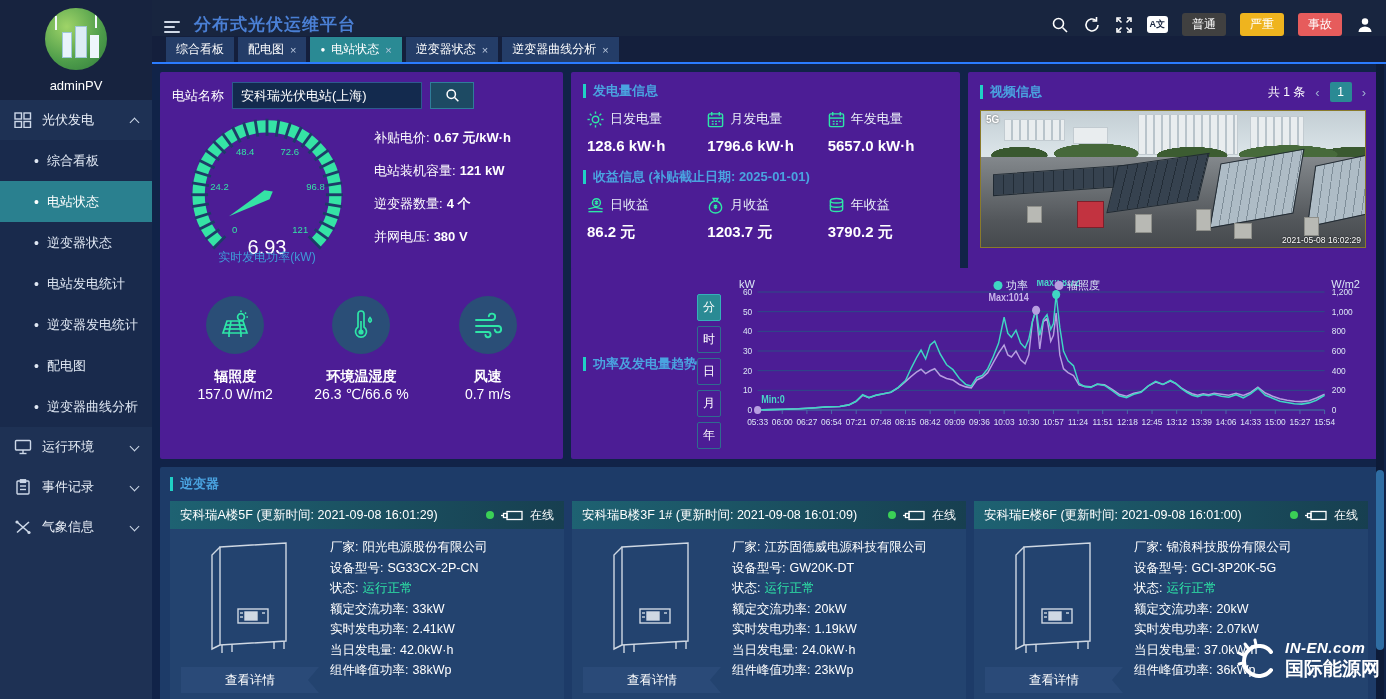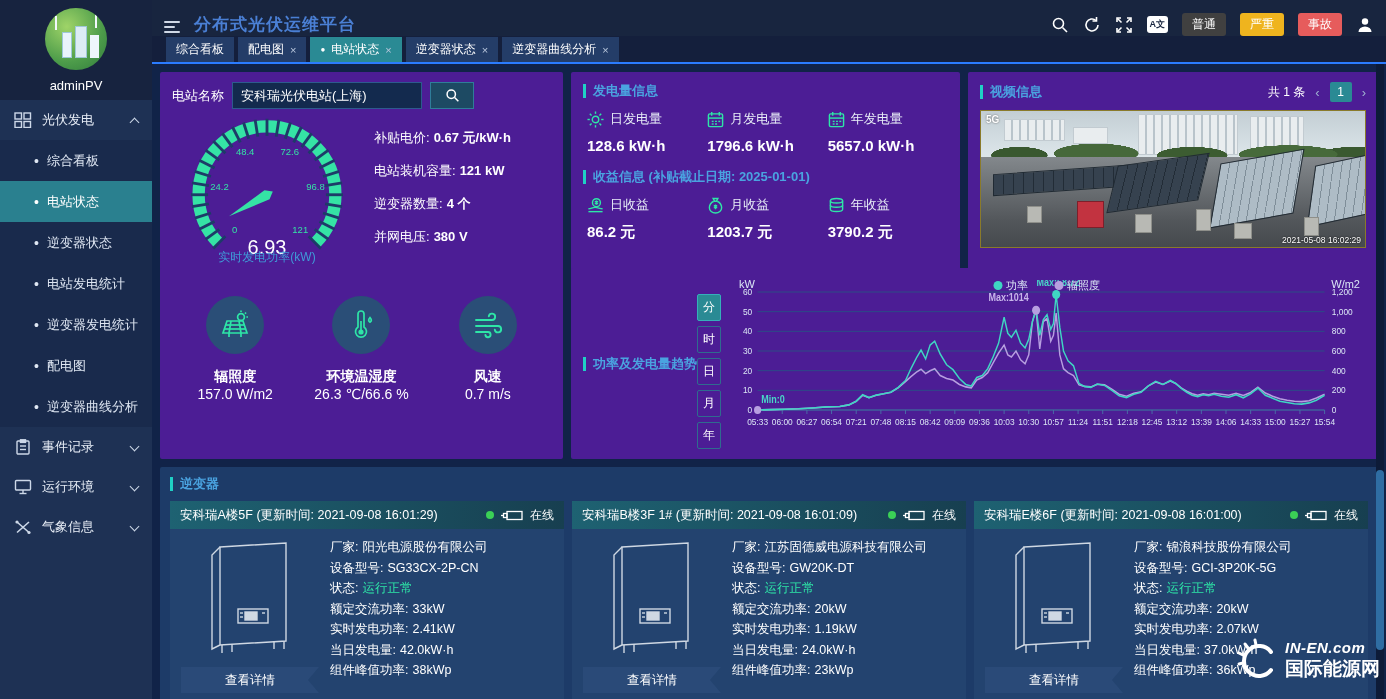--- a/index.html
+++ b/index.html
@@ -196,38 +196,38 @@
             <span>配电图</span>
           </div>
         <div class="submenu-item">
             <span class="dot">•</span>
             <span>逆变器曲线分析</span>
           </div>
       </div>
       <div class="menu-parent">
         <svg class="micon" viewBox="0 0 18 16">
             <g fill="none" stroke="#cdd8e8" stroke-width="1.4">
+              <rect x="1.5" y="1.5" width="15" height="9.5" rx="1"></rect>
+              <line x1="9" y1="11" x2="9" y2="14"></line>
+              <line x1="5.5" y1="14.5" x2="12.5" y2="14.5"></line>
+            </g>
+          </svg>
+        <span>运行环境</span>
+        <span class="chev down"></span>
+      </div>
+      <div class="menu-parent">
+        <svg class="micon" viewBox="0 0 18 16">
+            <g fill="none" stroke="#cdd8e8" stroke-width="1.4">
               <rect x="3" y="2" width="12" height="13" rx="1"></rect>
               <rect x="6.5" y="0.8" width="5" height="2.6" fill="#cdd8e8"></rect>
               <line x1="6" y1="7" x2="12" y2="7"></line>
               <line x1="6" y1="10.5" x2="12" y2="10.5"></line>
             </g>
           </svg>
         <span>事件记录</span>
-        <span class="chev down"></span>
-      </div>
-      <div class="menu-parent">
-        <svg class="micon" viewBox="0 0 18 16">
-            <g fill="none" stroke="#cdd8e8" stroke-width="1.4">
-              <rect x="1.5" y="1.5" width="15" height="9.5" rx="1"></rect>
-              <line x1="9" y1="11" x2="9" y2="14"></line>
-              <line x1="5.5" y1="14.5" x2="12.5" y2="14.5"></line>
-            </g>
-          </svg>
-        <span>运行环境</span>
         <span class="chev down"></span>
       </div>
       <div class="menu-parent">
         <svg class="micon" viewBox="0 0 18 16">
             <g fill="none" stroke="#cdd8e8" stroke-width="1.6">
               <line x1="3" y1="3" x2="15" y2="13.5"></line>
               <line x1="15" y1="3" x2="3" y2="13.5"></line>
               <circle cx="3" cy="3" r="1.6" fill="#cdd8e8" stroke="none"></circle>
               <circle cx="15" cy="13.5" r="1.6" fill="#cdd8e8" stroke="none"></circle>
             </g>

